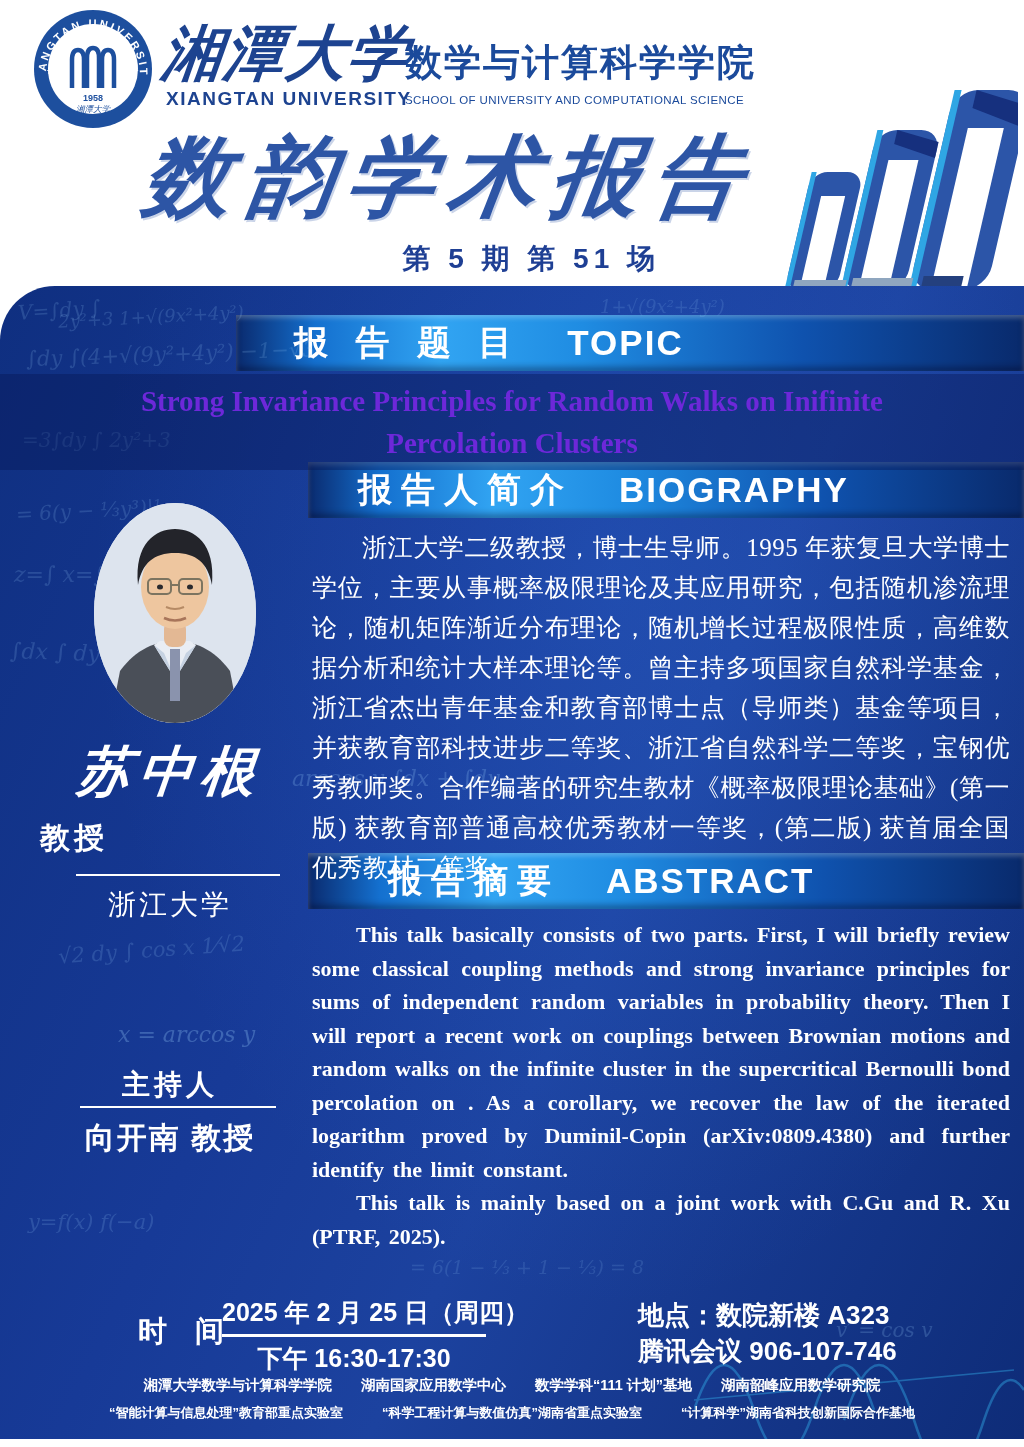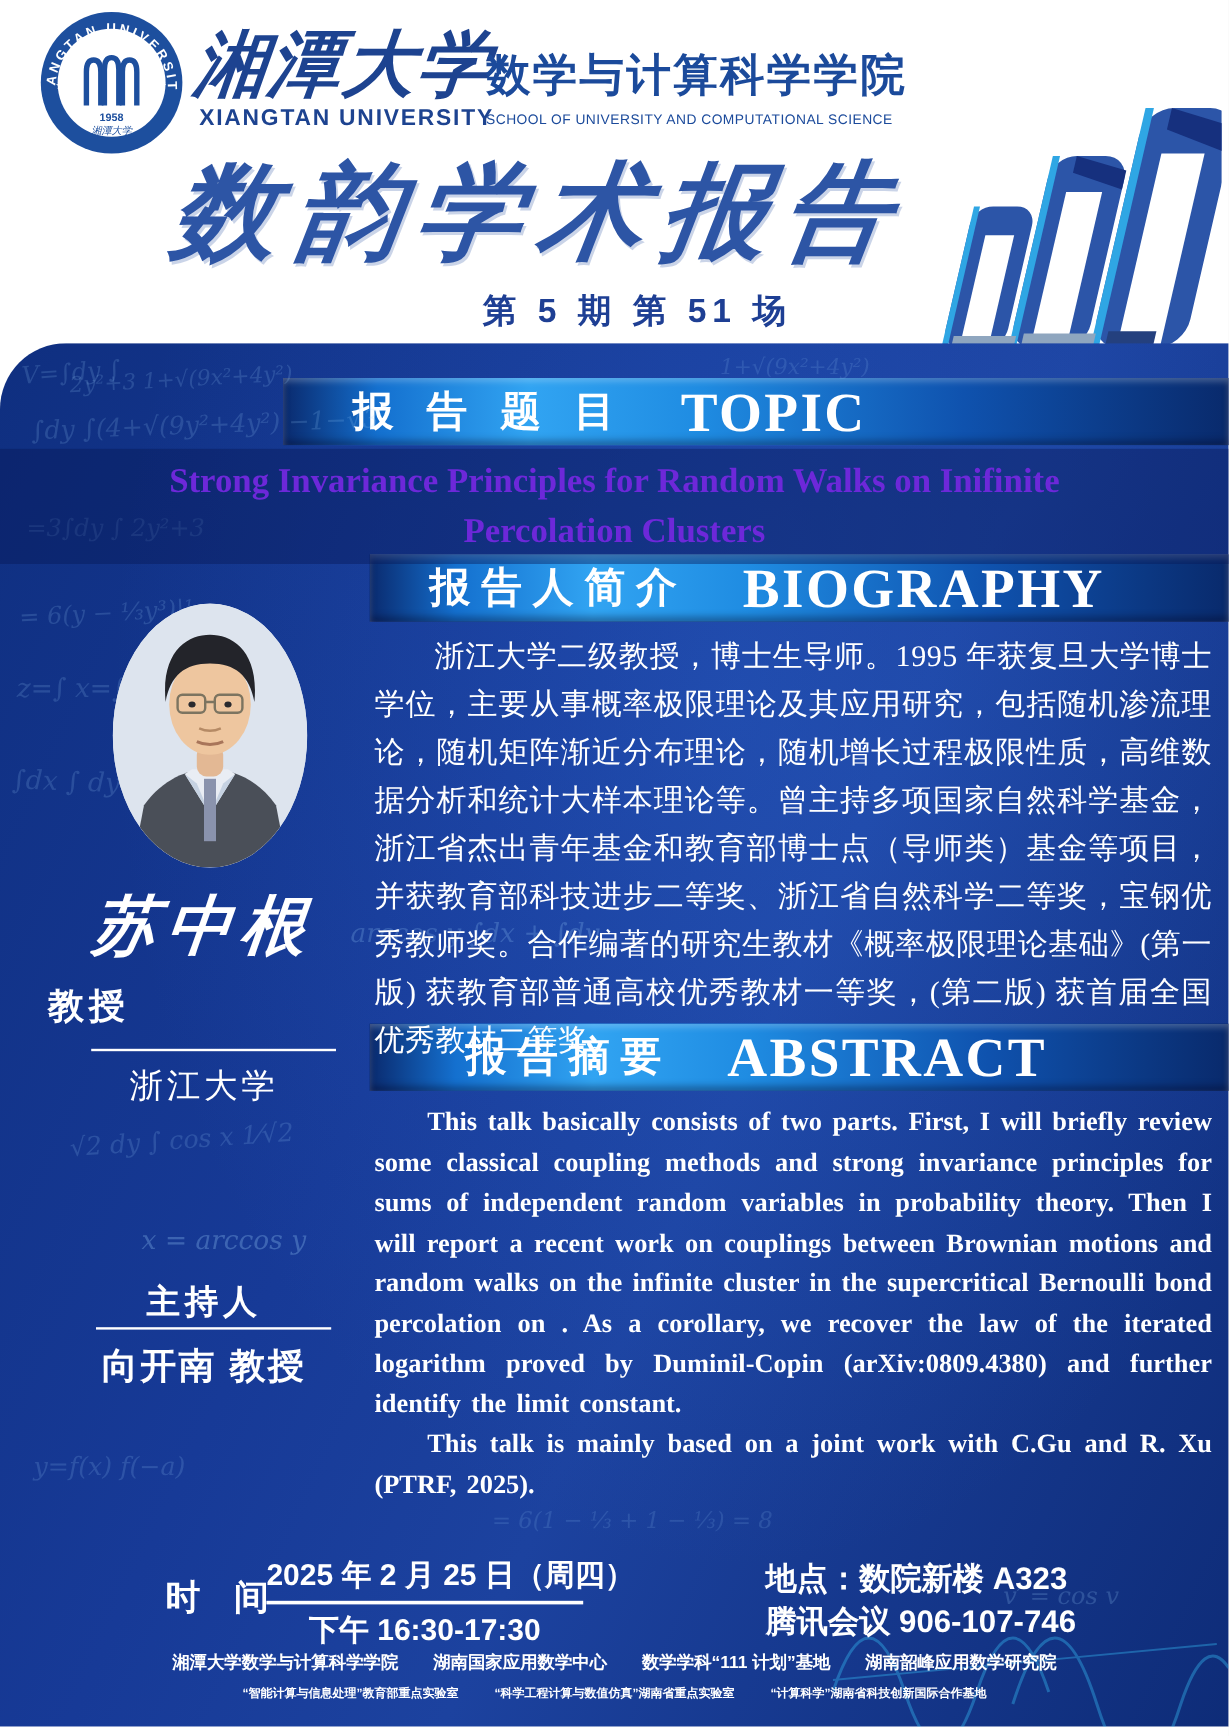--- a/index.html
+++ b/index.html
@@ -68,22 +68,22 @@
   .bar{
     position:absolute;right:0;height:56px;display:flex;align-items:center;
     background:linear-gradient(90deg,#0a2a6e 0%,#1470cf 10%,#31a4f2 26%,#1f8ce2 44%,#0f52ae 72%,#092a6c 100%);
     box-shadow:inset 0 3px 5px rgba(255,255,255,.25), inset 0 -4px 6px rgba(0,0,30,.35);
   }
   .bar-zh{
     color:#fff;font-weight:bold;font-size:34px;letter-spacing:9px;
     font-family:"Liberation Sans",sans-serif;white-space:nowrap;
   }
   .bar-en{
-    color:#fff;font-weight:bold;font-size:46px;letter-spacing:2px;
-    font-family:Liberation Serif, serif;margin-left:46px;white-space:nowrap;
+    color:#fff;font-weight:bold;font-size:35px;letter-spacing:2px;
+    font-family:Liberation Sans, sans-serif;margin-left:46px;white-space:nowrap;
   }
   .bar-topic{top:315px;left:236px;padding-left:58px;}
   .bar-bio{top:462px;left:308px;padding-left:50px;}
   .bar-abs{top:853px;left:308px;padding-left:80px;}
   .topic-band{
     position:absolute;left:0;top:374px;width:1024px;height:96px;
     background:rgba(8,24,86,.42);z-index:3;
   }
   .topic-title{
     position:absolute;left:40px;top:380px;width:944px;text-align:center;
@@ -153,21 +153,21 @@
     position:absolute;left:638px;top:1334px;color:#fff;font-weight:bold;
     font-size:26px;z-index:4;white-space:nowrap;
   }
   
   .footer1{
     position:absolute;left:0;top:1376px;width:1024px;text-align:center;
     color:#fff;font-weight:bold;font-size:14.5px;z-index:4;white-space:nowrap;
   }
   .footer2{
     position:absolute;left:0;top:1404px;width:1024px;text-align:center;
-    color:#fff;font-weight:bold;font-size:10px;z-index:4;white-space:nowrap;
+    color:#fff;font-weight:bold;font-size:13px;z-index:4;white-space:nowrap;
   }
   .bottom-strip{position:absolute;left:0;top:1439px;width:1024px;height:8px;background:#fff;z-index:5;}
 </style>
 </head>
 <body>
 
 <div class="poster">
 
   <div class="header">
 

